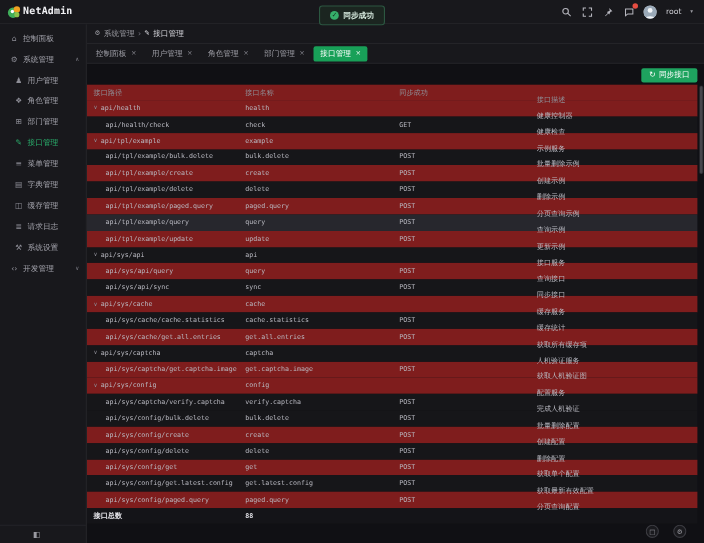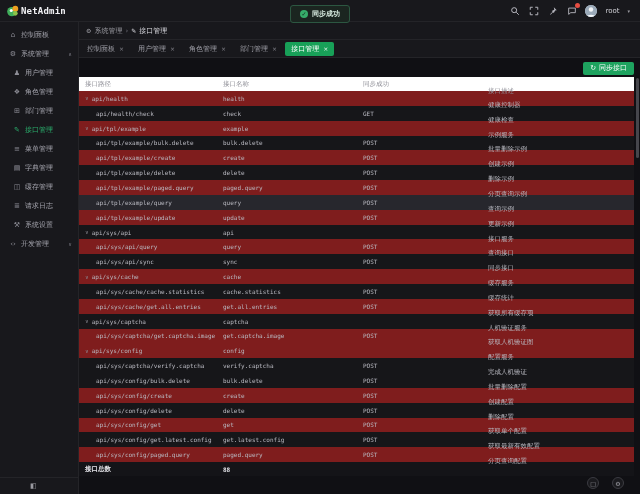--- a/index.html
+++ b/index.html
@@ -66,21 +66,21 @@
              padding:0 6px 0 0; }
   .toolbar { height:18px; display:flex; justify-content:flex-end; align-items:center; }
   .sync-btn { background:#1ea35f; border:none; color:#fff; height:13px; padding:0 7px;
               border-radius:2px; font-size:7px; display:flex; align-items:center; gap:3px;
               cursor:pointer; font-family:"DejaVu Sans", sans-serif; }
   .sync-btn .bi { font-size:7px; }
 
   
   .table { width:100%; }
   .thead, .tr, .tfoot { display:flex; align-items:center; }
-  .thead { height:14px; background:#ffffff; font-size:6.5px; color:#8f8f97; }
+  .thead { height:14px; background:#7f1d1d; font-size:6.5px; color:#8f8f97; }
   .tr { height:14.85px; font-size:6.5px; color:#b9b9c1; cursor:pointer; }
   .tr.odd  { background:#7f1d1d; }
   .tr.even { background:#161619;justify-content:center; }
   .tr.hl   { background:#27272d; }
   .tfoot { height:14px; background:#141418; font-size:6.5px; color:#e4e4e9; font-weight:bold; }
   .col-path { width:144px; padding-left:6px; display:flex; align-items:center; gap:3px; }
   .col-name { width:140px; }
   .col-method { width:125px; }
   .col-desc { flex:1;margin-top:14px; }
   .mono { font-family:"DejaVu Sans Mono", monospace; font-size:6px; }

